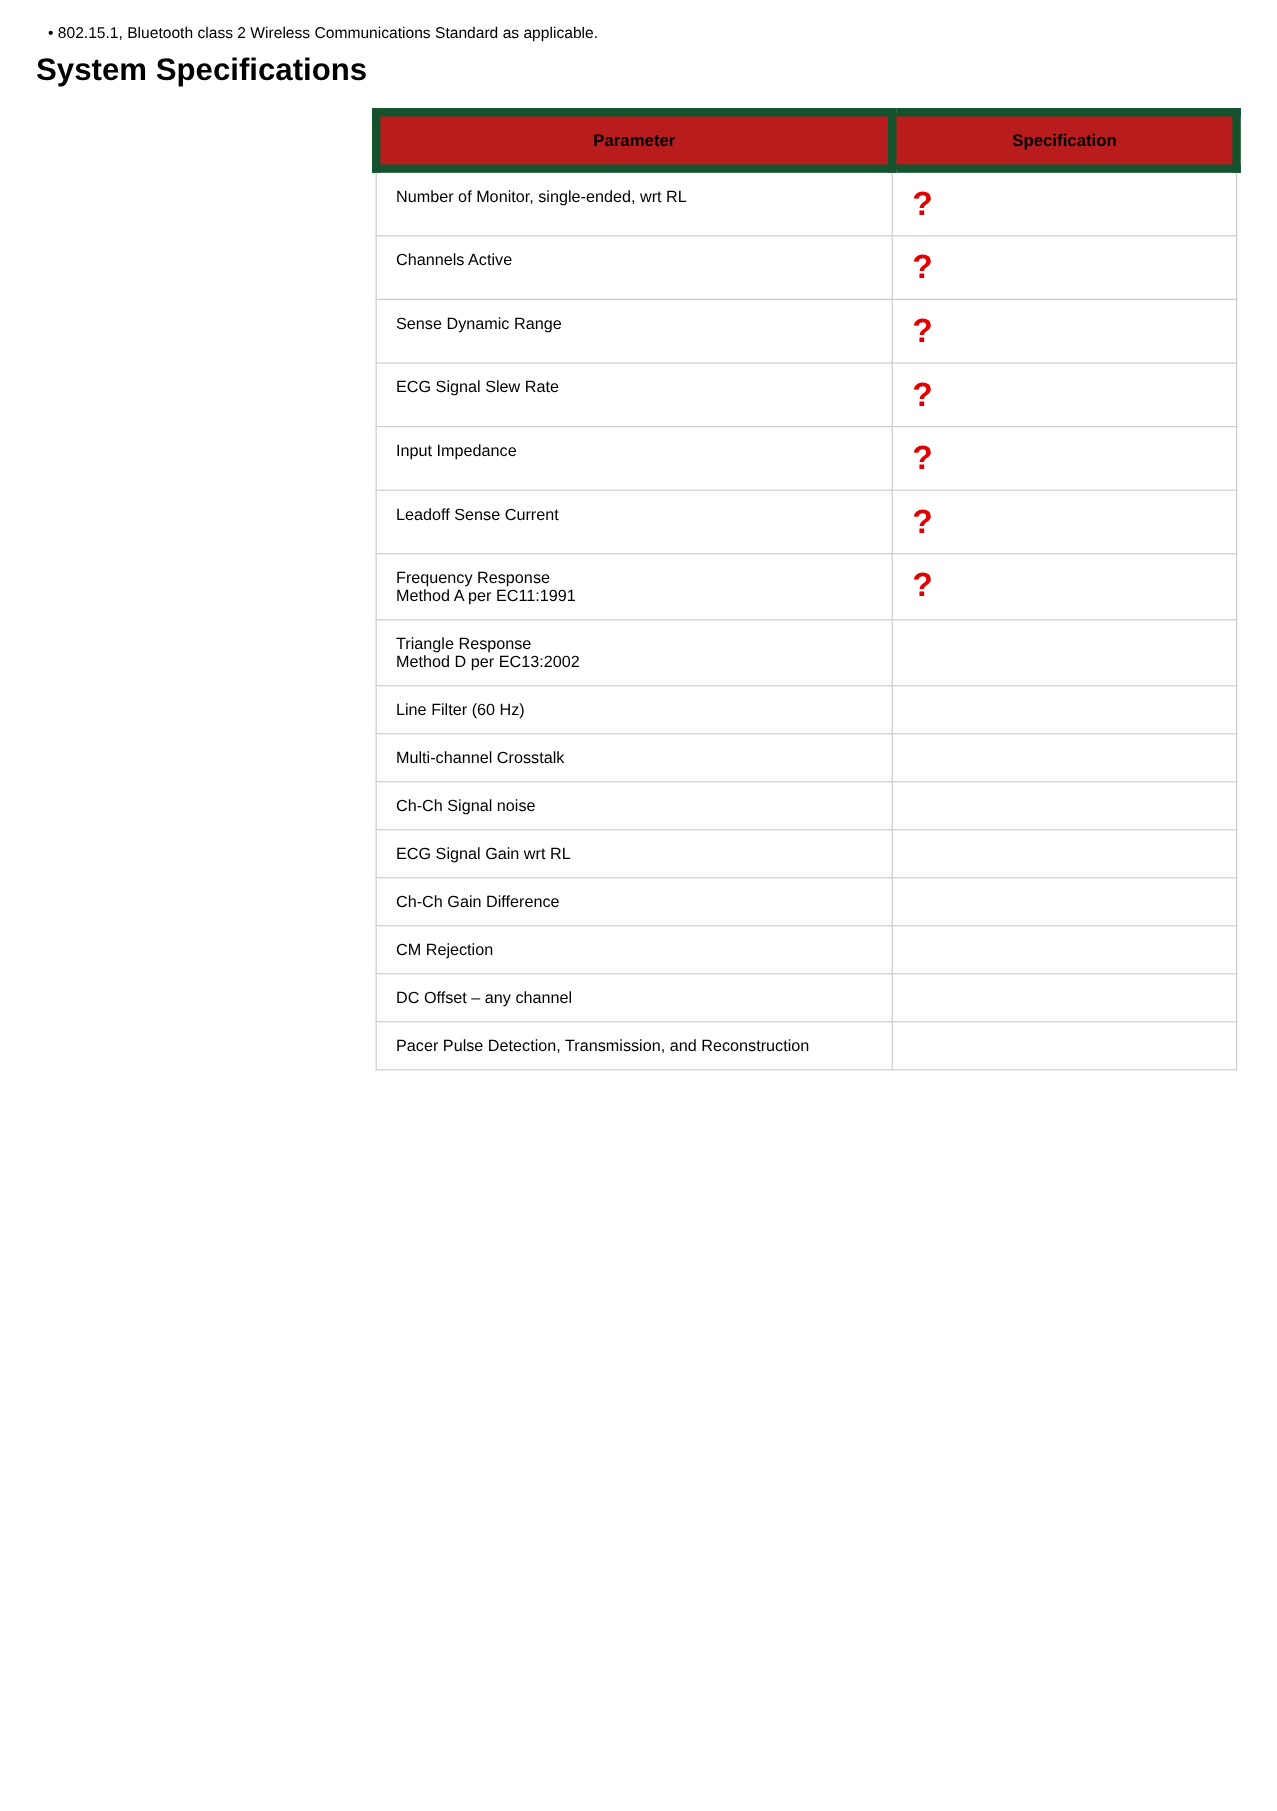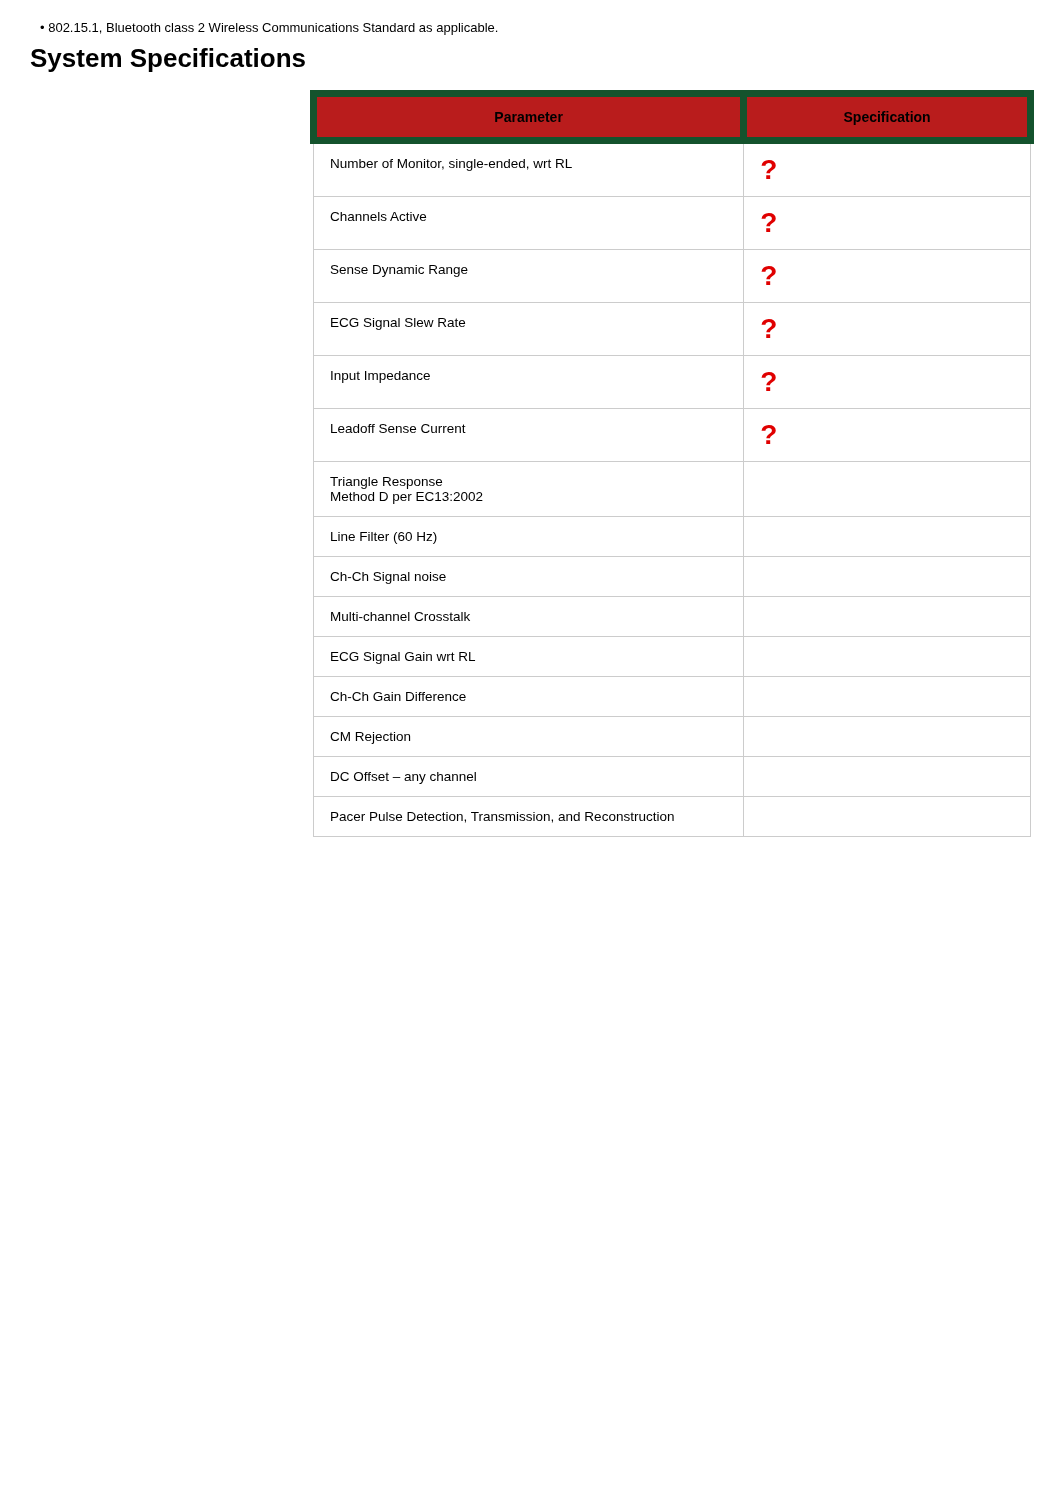--- a/index.html
+++ b/index.html
@@ -101,33 +101,37 @@
         </tr>
         <tr>
           <td>Input Impedance</td>
           <td><span class="question-mark">?</span></td>
         </tr>
         <tr>
           <td>Leadoff Sense Current</td>
           <td><span class="question-mark">?</span></td>
         </tr>
         <tr>
+          <td>Frequency Response<br>Method A per EC11:1991</td>
+          <td><span class="question-mark">?</span></td>
+        </tr>
+        <tr>
           <td>Triangle Response<br>Method D per EC13:2002</td>
           <td></td>
         </tr>
         <tr>
           <td>Line Filter (60 Hz)</td>
           <td></td>
         </tr>
         <tr>
-          <td>Ch-Ch Signal noise</td>
+          <td>Multi-channel Crosstalk</td>
           <td></td>
         </tr>
         <tr>
-          <td>Multi-channel Crosstalk</td>
+          <td>Ch-Ch Signal noise</td>
           <td></td>
         </tr>
         <tr>
           <td>ECG Signal Gain wrt RL</td>
           <td></td>
         </tr>
         <tr>
           <td>Ch-Ch Gain Difference</td>
           <td></td>
         </tr>

